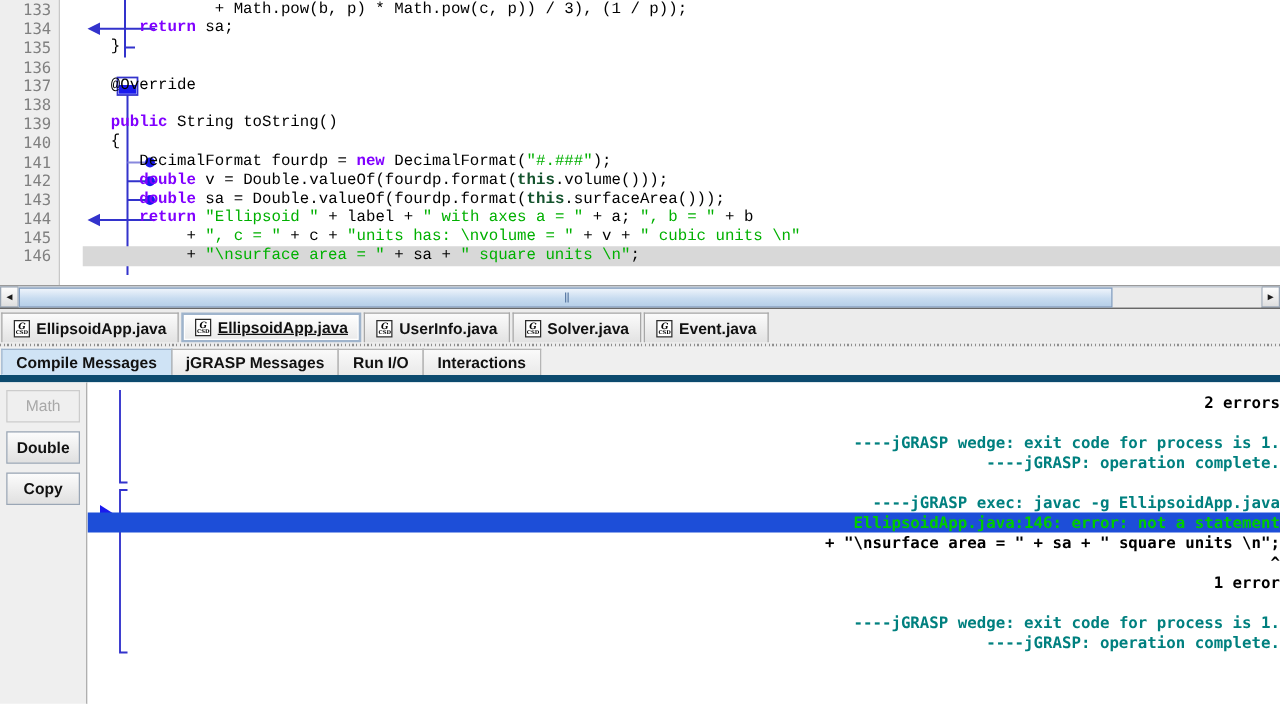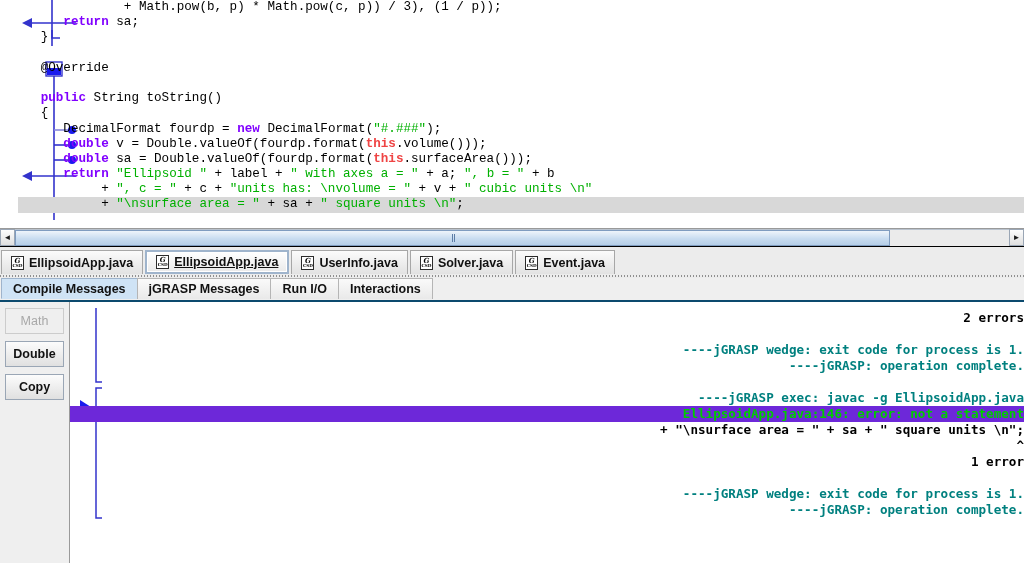--- a/index.html
+++ b/index.html
@@ -27,21 +27,21 @@
   .codecol{position:relative;flex:1 1 auto;background:#ffffff;overflow:hidden;}
 
   .coderow{
     height:15.2px;line-height:15.2px;white-space:pre;
     font-family:Liberation Mono, monospace;
     font-size:12.6px;color:#000000;position:relative;
   }
   .coderow.hl{background:#d8d8d8;}
   .kw{color:#8000ff;font-weight:bold;}
   .str{color:#00b000;}
-  .thiskw{color:#ef4444;font-weight:bold;}
+  .thiskw{color:#14532d;font-weight:bold;}
   .plain{color:#000;}
 
   
   .csdsvg{position:absolute;left:0;top:0;pointer-events:none;}
 
   
   .hscroll{
     height:17px;flex:0 0 17px;background:#efefef;
     border-top:1px solid #9a9a9a;border-bottom:1px solid #000000;
     display:flex;align-items:stretch;position:relative;
@@ -92,21 +92,21 @@
 
   .dotdiv{height:4px;flex:0 0 4px;background:#ececec;position:relative;}
   .dotdiv::after{
     content:"";position:absolute;left:0;right:0;top:1px;height:2px;
     background-image:repeating-linear-gradient(90deg,#8f8f8f 0 1px,transparent 1px 3px);
   }
 
   
   .msgtabs{
     height:22px;flex:0 0 22px;background:#efefef;
-    display:flex;border-bottom:2px solid #0c4a6e;
+    display:flex;align-items:flex-end;border-bottom:6px solid #0c4a6e;
     padding-left:1px;
   }
   .mtab{
     height:21px;padding:0 11px;display:flex;align-items:center;
     font-size:12.5px;font-weight:bold;color:#111;
     background:linear-gradient(#fafafa,#e9e9e9);
     border:1px solid #b5b5b5;border-bottom:none;
     margin-right:-1px;box-sizing:border-box;white-space:nowrap;
   }
   .mtab.active{
@@ -133,29 +133,45 @@
   .outinner{position:relative;padding:8px 0 0 0;text-align:right;}
   .orow{
     height:16px;line-height:16px;white-space:pre;
     font-family:"DejaVu Sans Mono","Liberation Mono",monospace;
     font-size:12.6px;padding-left:18px;position:relative;
   }
   .orow.blank{height:16px;}
   .c-black{color:#000000;font-weight:bold;}
   .c-teal{color:#00807f;font-weight:bold;}
   .c-green{color:#00cc00;font-weight:bold;}
-  .orow.errhl{background:#6d28d9;}
+  .orow.errhl{background:#1d4ed8;}
   .outsvg{position:absolute;left:0;top:0;pointer-events:none;}
 </style>
 </head>
 <body>
 
 <div class="app">
 
   <div class="editor">
+    <div class="gutter" id="gutter">
+        <div class="ln">133</div>
+        <div class="ln">134</div>
+        <div class="ln">135</div>
+        <div class="ln">136</div>
+        <div class="ln">137</div>
+        <div class="ln">138</div>
+        <div class="ln">139</div>
+        <div class="ln">140</div>
+        <div class="ln">141</div>
+        <div class="ln">142</div>
+        <div class="ln">143</div>
+        <div class="ln">144</div>
+        <div class="ln">145</div>
+        <div class="ln">146</div>
+      </div>
     <div class="csdcol">
       <svg class="csdsvg" width="18" height="228">
         <line x1="9" y1="0" x2="9" y2="228" stroke="#ffffff" stroke-width="0"></line>
       </svg>
     </div>
     <div class="codecol" id="codecol">
 
       <svg class="csdsvg" width="120" height="228">
 
         <line x1="34" y1="0" x2="34" y2="46" stroke="#3333cc" stroke-width="1.6"></line>

